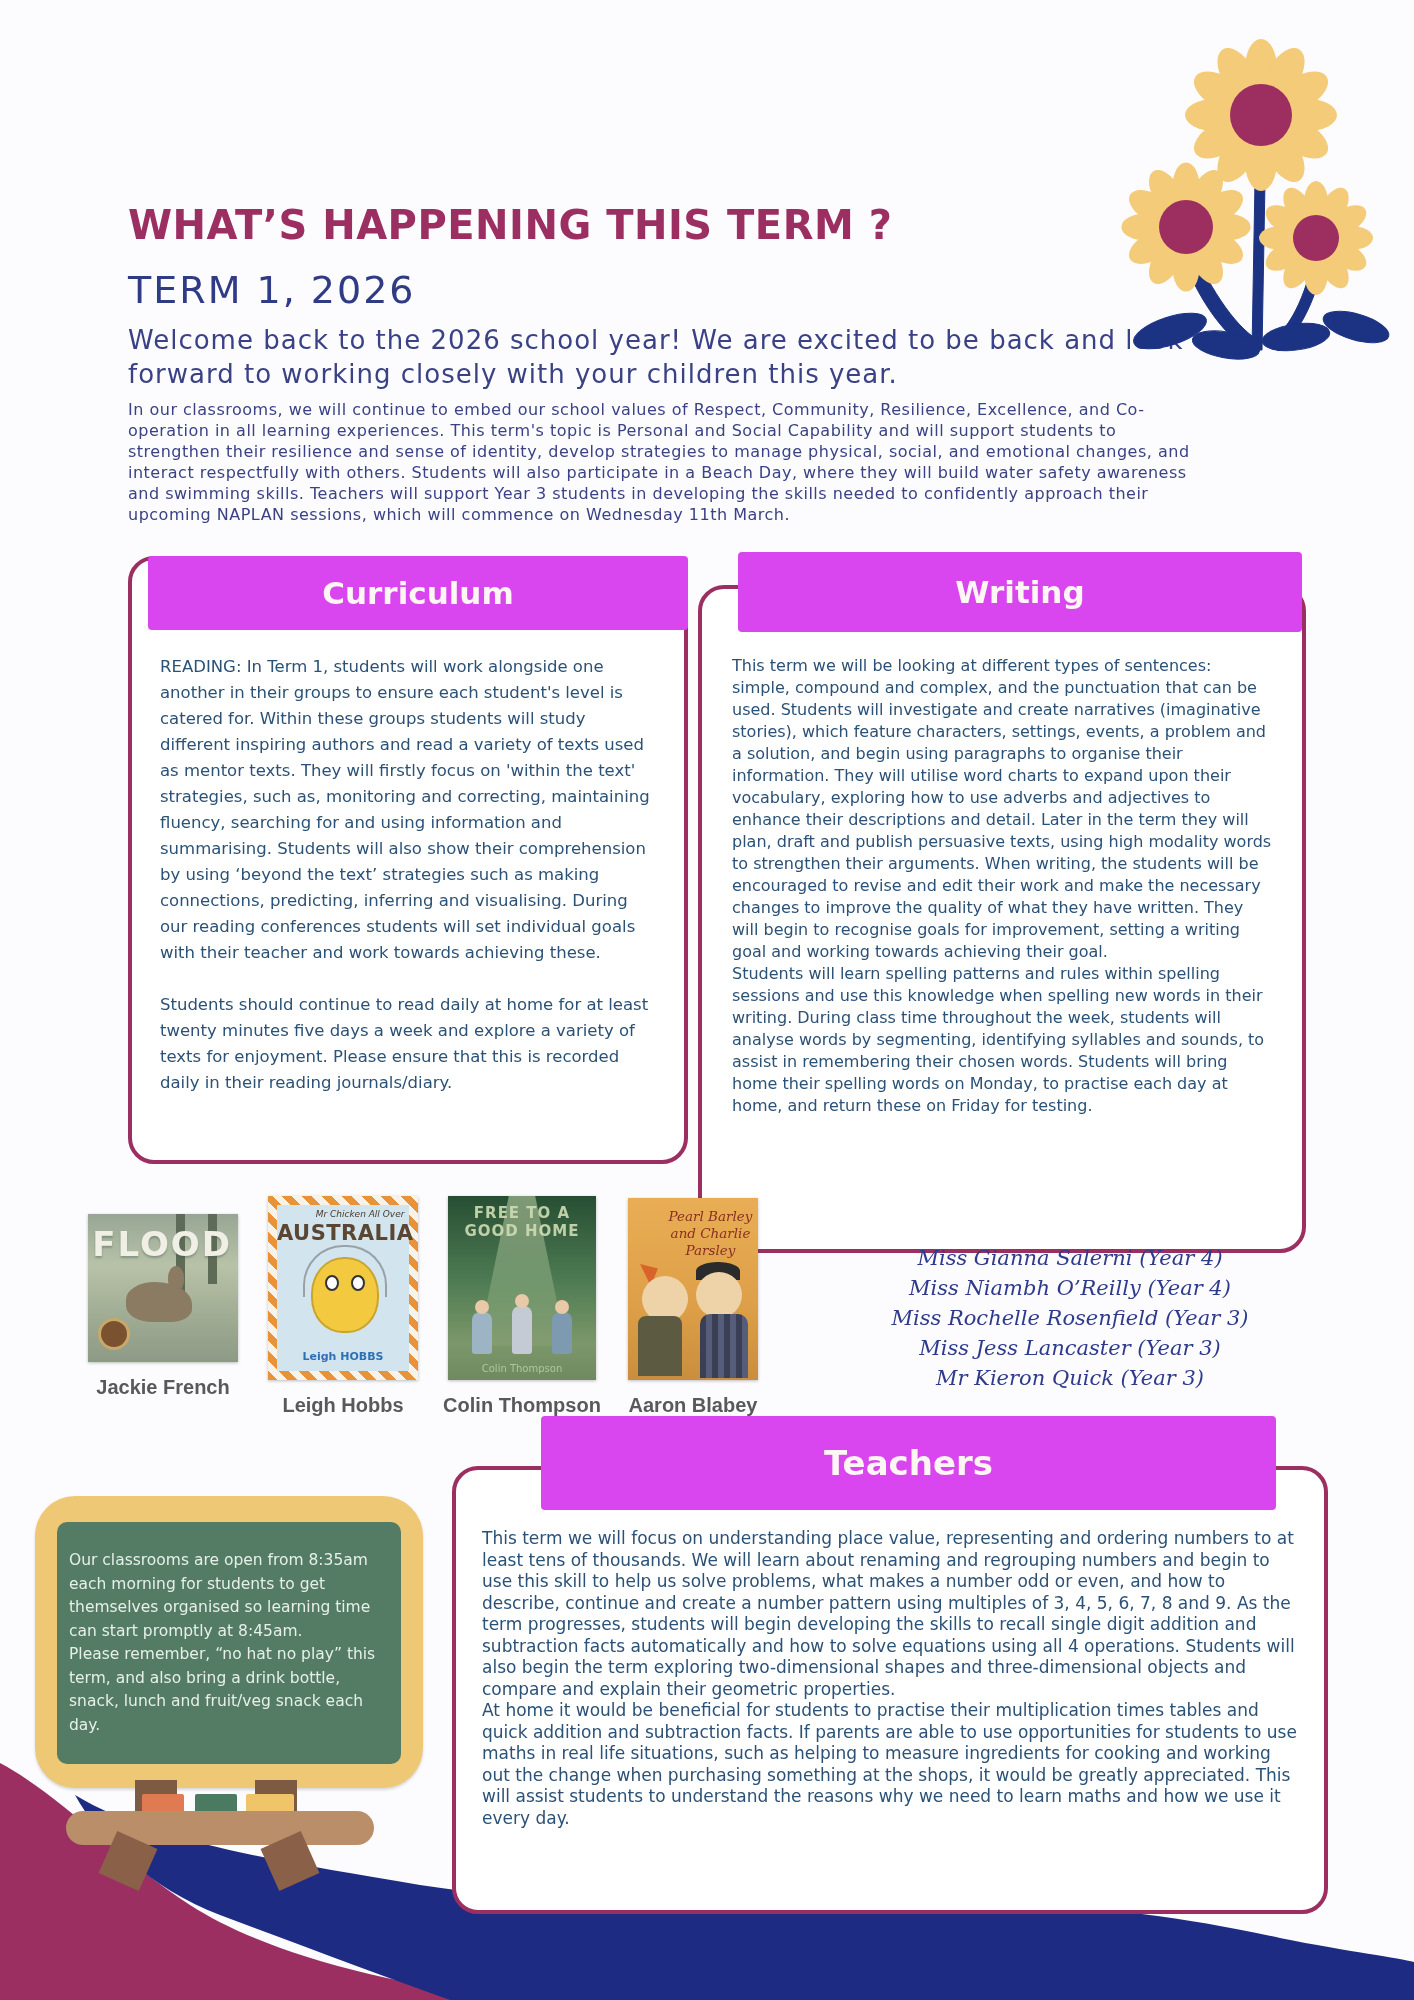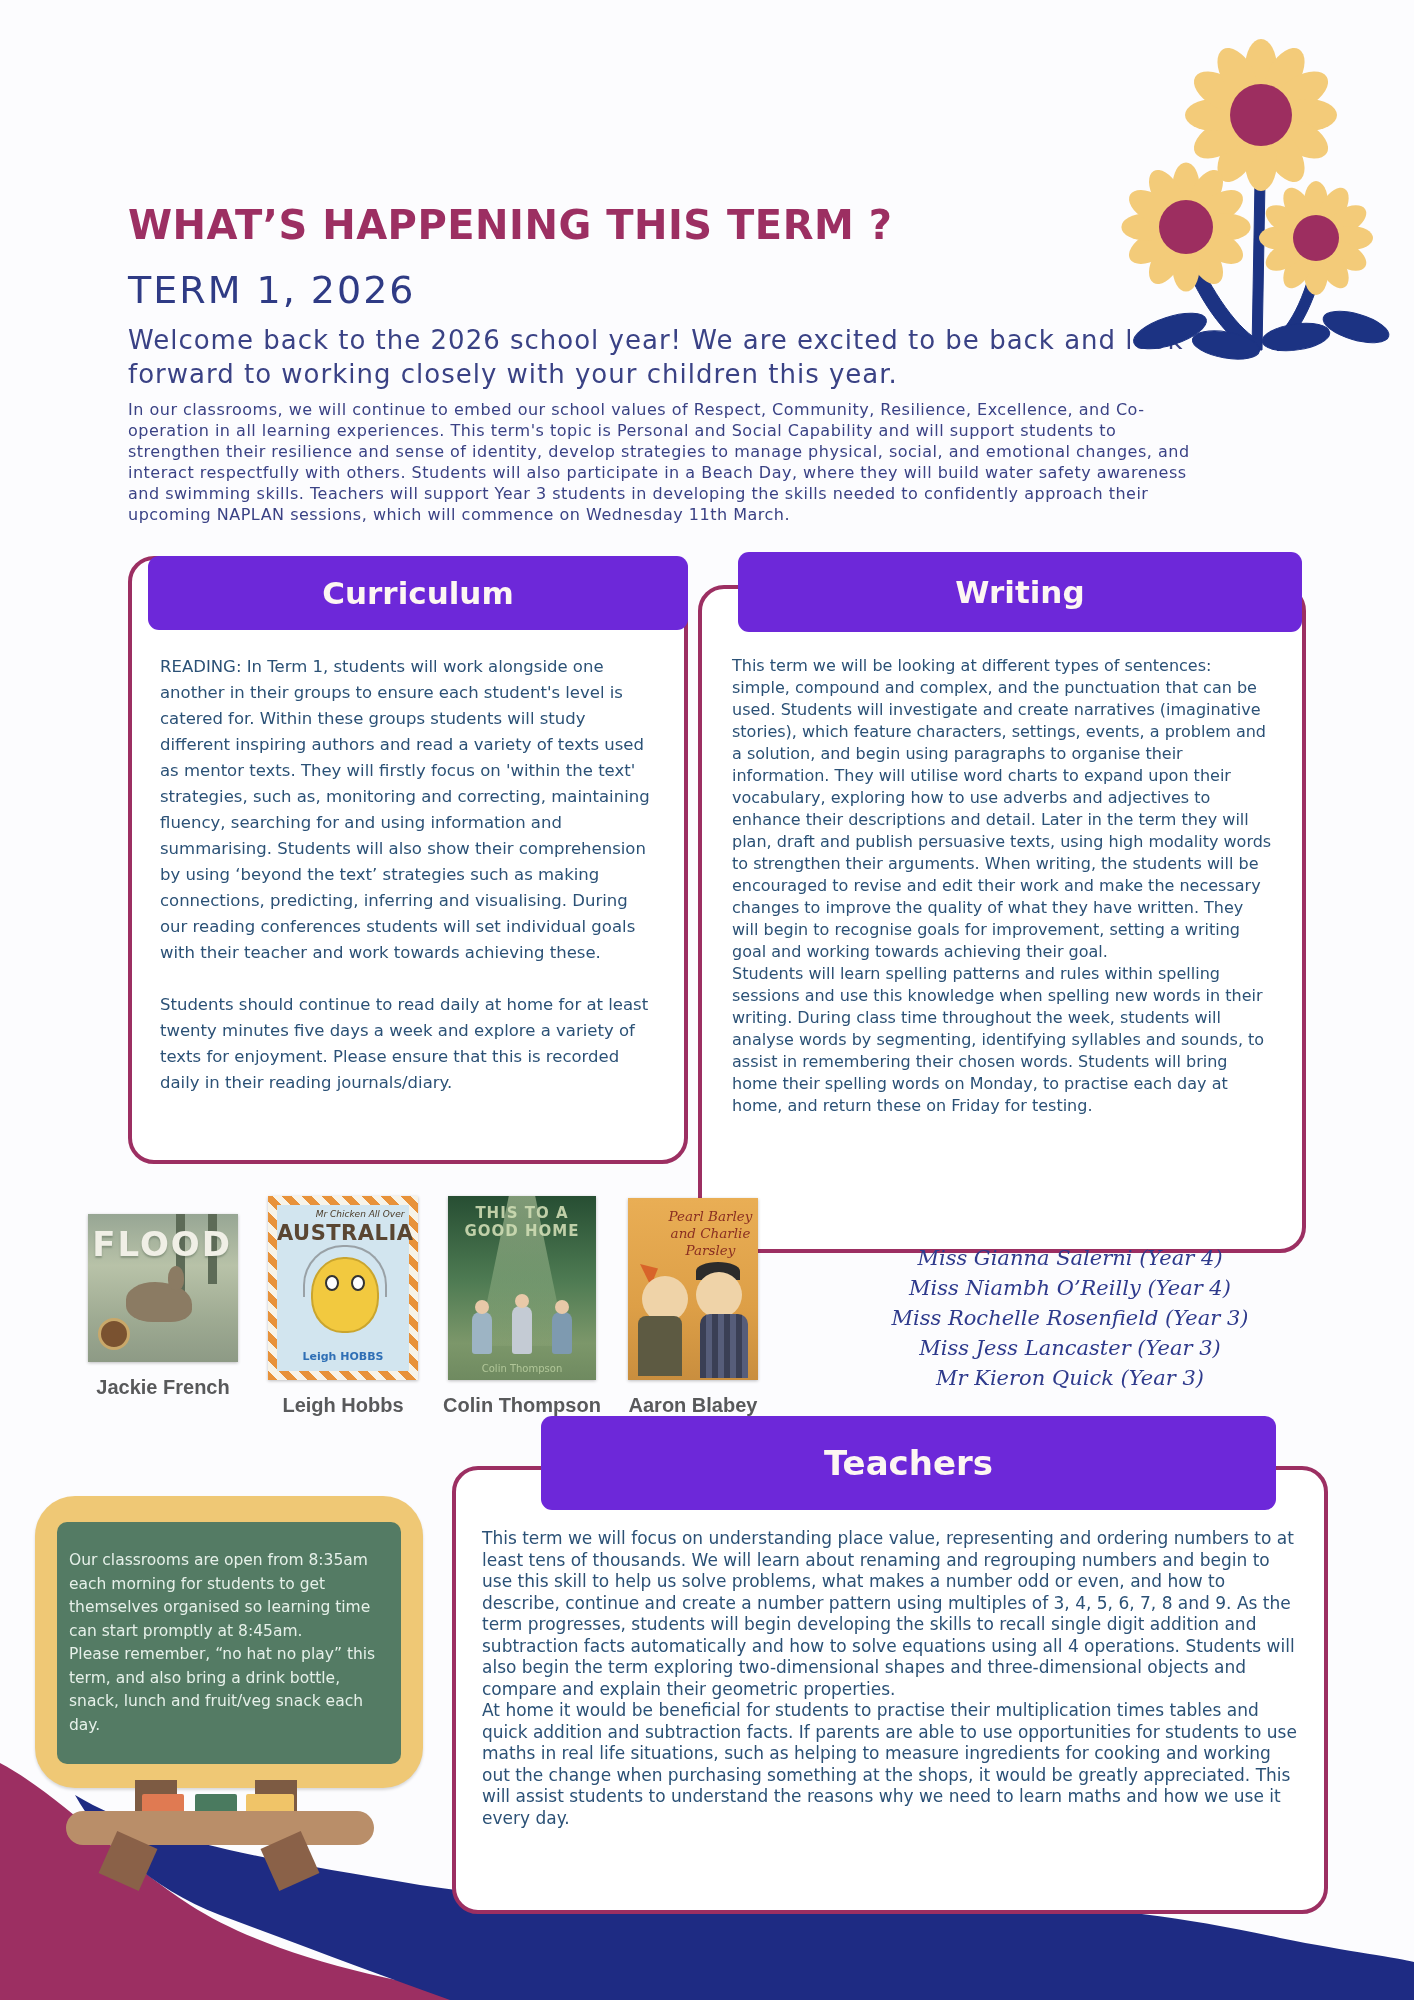--- a/index.html
+++ b/index.html
@@ -12,21 +12,21 @@
          color:#fcfcfe;-webkit-text-stroke:5px #a63a6b;line-height:1.1;}
   .subtitle{left:128px;top:202px;font-size:40px;font-weight:800;color:#9c2f62;letter-spacing:0.5px;}
   .term{left:128px;top:268px;font-size:38px;font-weight:500;color:#2f3b85;letter-spacing:2px;}
   .welcome{left:128px;top:323px;width:1110px;font-size:26px;line-height:34px;
            letter-spacing:1px;color:#3a4285;}
   .intro{left:128px;top:399px;width:1085px;font-size:16px;line-height:21px;
          letter-spacing:0.5px;color:#3a4285;}
 
   
   .card{position:absolute;background:#fff;border:4px solid #9c2f62;border-radius:26px;}
-  .tab{position:absolute;background:#6d28d9;border-radius:11px;display:flex;
+  .tab{position:absolute;background:#d946ef;border-radius:4px;display:flex;
        align-items:center;justify-content:center;color:#fdf6f2;font-weight:700;}
   .cardbody{position:absolute;color:#2b5176;white-space:pre-line;}
 
   .card-curriculum{left:128px;top:556px;width:552px;height:600px;}
   .tab-curriculum{left:16px;right:-4px;top:-4px;height:74px;font-size:31px;}
   .body-curriculum{left:28px;right:26px;top:94px;font-size:16.5px;line-height:26px;}
 
   .card-writing{left:698px;top:585px;width:600px;height:660px;}
   .tab-writing{left:36px;right:0px;top:-37px;height:80px;font-size:31px;}
   .body-writing{left:30px;right:28px;top:66px;font-size:16px;line-height:22px;}
@@ -218,21 +218,21 @@
         </div>
         <div class="aus-sig">Leigh HOBBS</div>
       </div>
     </div>
     <div class="book-label" style="top:198px">Leigh Hobbs</div>
   </div>
 
   <div class="book" style="left:448px;top:1196px">
     <div class="cover cover-free">
       <div class="free-beam"></div>
-      <div class="free-title">THIS TO A GOOD HOME</div>
+      <div class="free-title">FREE TO A GOOD HOME</div>
       <div class="free-fig" style="left:24px;background:#9db4c4"></div>
       <div class="free-fig" style="left:64px;background:#c4cbd4;height:48px"></div>
       <div class="free-fig" style="left:104px;background:#7e9ab0"></div>
       <div class="free-sig">Colin Thompson</div>
     </div>
     <div class="book-label" style="top:198px">Colin Thompson</div>
   </div>
 
   <div class="book" style="left:628px;top:1198px">
     <div class="cover cover-pearl">

